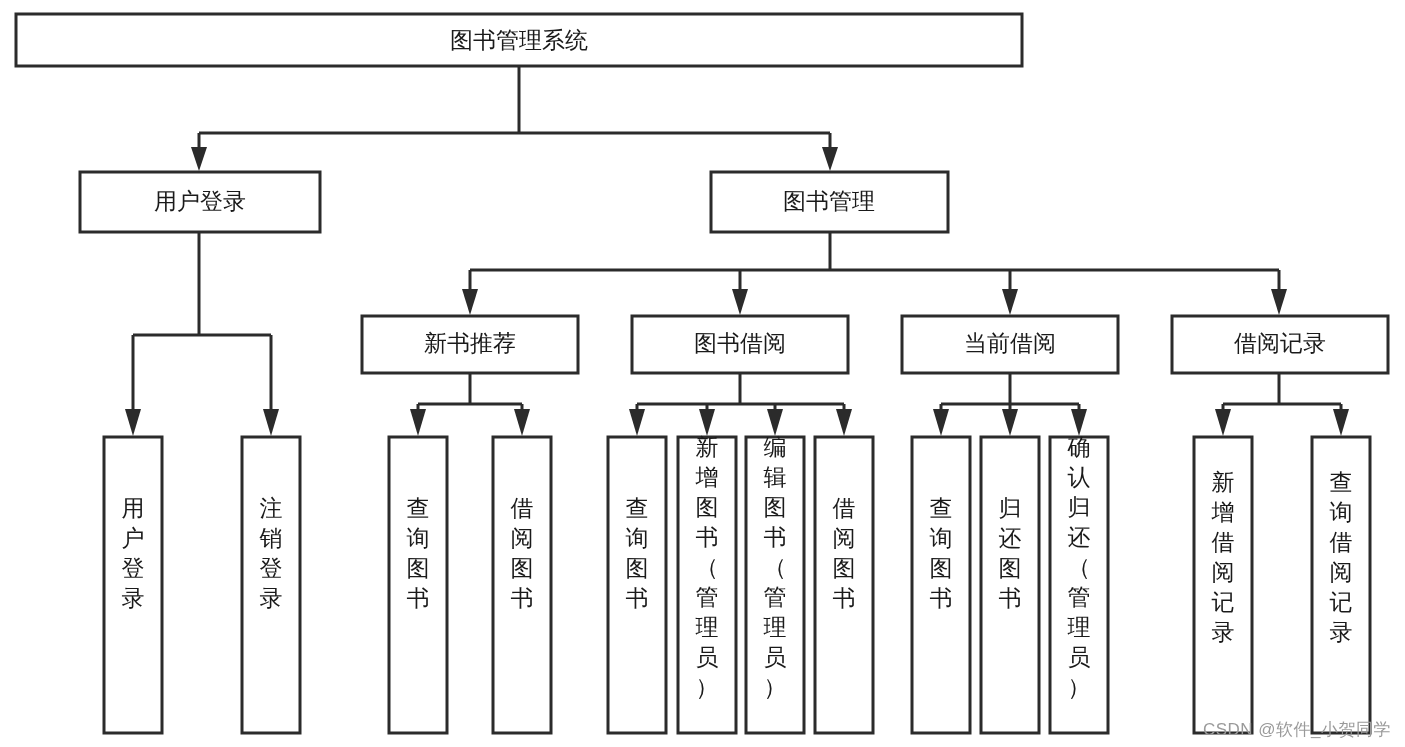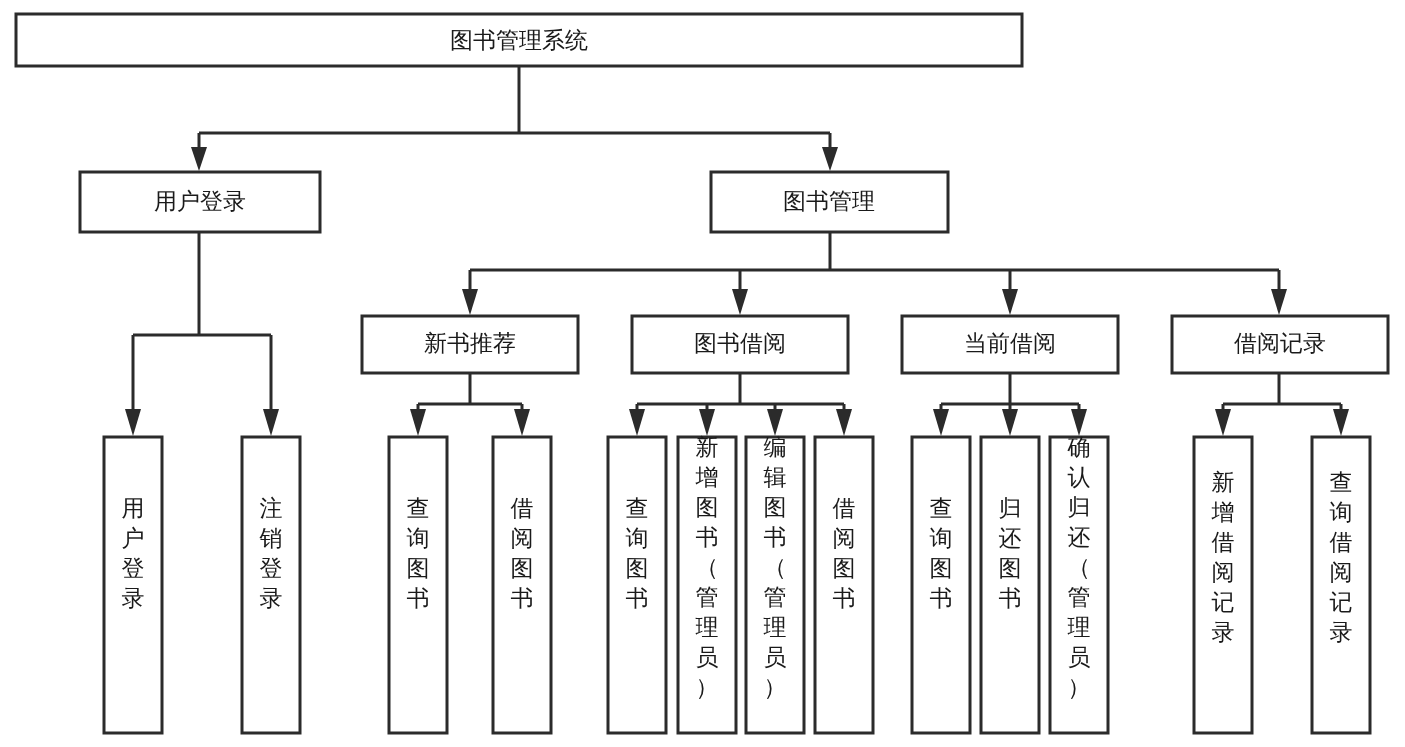--- a/index.html
+++ b/index.html
@@ -236,13 +236,14 @@
       <text class="node-label-v" x="1223" y="490"><tspan x="1223" y="490">新</tspan><tspan x="1223" y="520">增</tspan><tspan x="1223" y="550">借</tspan><tspan x="1223" y="580">阅</tspan><tspan x="1223" y="610">记</tspan><tspan x="1223" y="640">录</tspan></text>
     </g>
 
     <g>
       <rect class="node-rect leaf" x="1312" y="437" width="58" height="296"></rect>
       <text class="node-label-v" x="1341" y="490"><tspan x="1341" y="490">查</tspan><tspan x="1341" y="520">询</tspan><tspan x="1341" y="550">借</tspan><tspan x="1341" y="580">阅</tspan><tspan x="1341" y="610">记</tspan><tspan x="1341" y="640">录</tspan></text>
     </g>
 
   </svg>
 
+  <div class="watermark">CSDN @软件_小贺同学</div>
 </div>
 
 </body></html>

